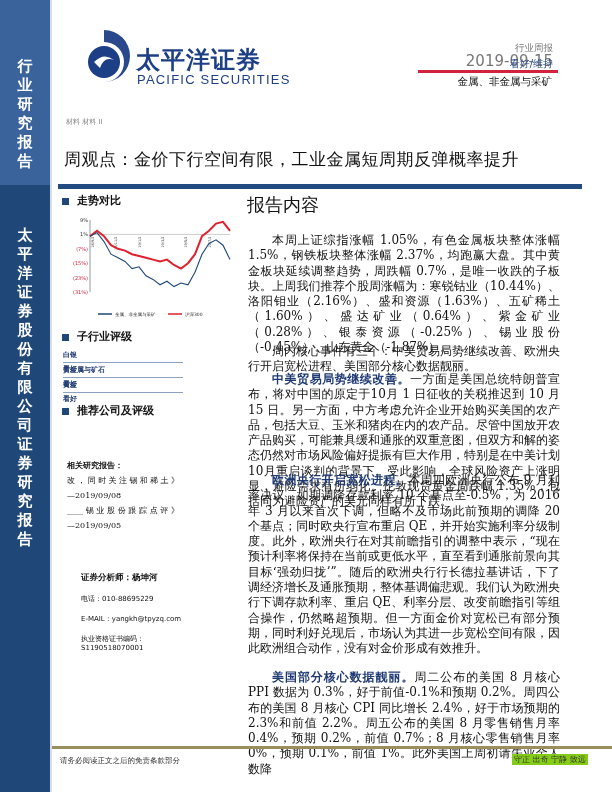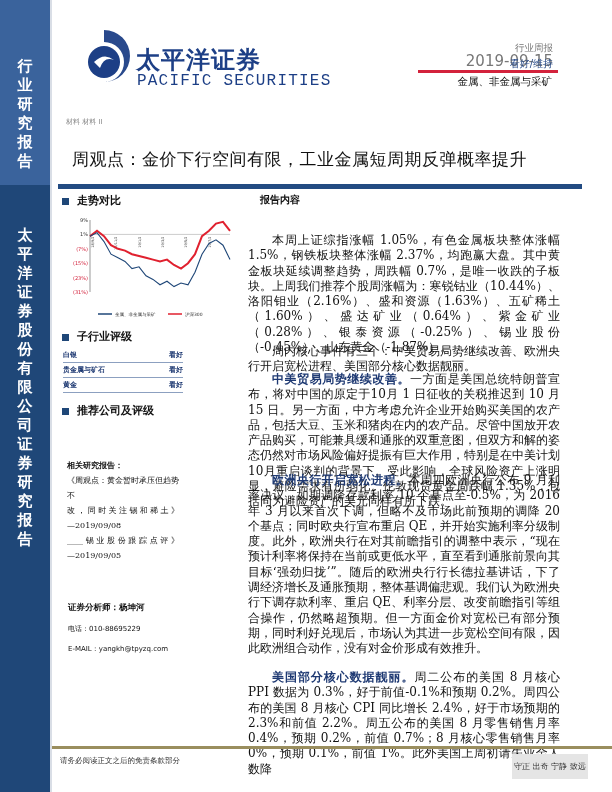--- a/index.html
+++ b/index.html
@@ -7,49 +7,49 @@
          font-family:"DejaVu Serif", serif; color:#111; }
   .sidebar-top { position:absolute; left:0; top:0; width:50px; height:185px; background:#3a639c; }
   .sidebar-bot { position:absolute; left:0; top:185px; width:50px; height:607px; background:#1f4778; }
   .sidebar-rule { position:absolute; left:50px; top:0; width:2px; height:792px; background:#d9dee6; }
   .vtext { position:absolute; left:0; width:50px; color:#fff; font-size:15px; font-weight:bold;
            text-align:center; line-height:19px; letter-spacing:0; }
   .vtext span { display:block; }
   .logo { position:absolute; left:64px; top:12px; width:200px; height:90px; }
   .logo-cn { position:absolute; left:136px; top:44px; font-family:"DejaVu Sans", sans-serif; font-weight:bold;
              font-size:24px; color:#1d3f86; letter-spacing:1px; }
-  .logo-en { position:absolute; left:137px; top:72px; font-family:Liberation Mono, monospace; font-size:16px;
+  .logo-en { position:absolute; left:137px; top:72px; font-family:Liberation Sans, sans-serif; font-size:13px;
              color:#1d3f86; letter-spacing:1.2px; }
   .category { position:absolute; left:66px; top:117px; font-size:7px; color:#888; font-family:"DejaVu Sans", sans-serif; }
   .meta { position:absolute; right:59px; text-align:right; font-family:"DejaVu Sans", sans-serif; }
   .meta-date { top:27px; font-size:15px; color:#777;margin-top:25px; }
   .meta-type { top:42px; font-size:9.5px; color:#777; }
   .meta-rating { top:57px; font-size:10px; color:#2d4f8c; }
   .red-rule { position:absolute; left:418px; top:70px; width:140px; height:3px; background:#d3223c; }
   .meta-sector { position:absolute; right:60px; top:75px; font-size:10.5px; color:#111; font-family:"DejaVu Sans", sans-serif; }
-  .title { position:absolute; left:72px; top:148px; font-size:17px; color:#111; letter-spacing:0.5px; white-space:nowrap; }
+  .title { position:absolute; left:64px; top:148px; font-size:17px; color:#111; letter-spacing:0.5px; white-space:nowrap; }
   .title-bar { position:absolute; left:58px; top:184px; width:524px; height:5px; background:#224b82; }
   .bullet { display:inline-block; width:7px; height:7px; background:#1f4778; margin-right:8px; vertical-align:middle; }
   .sec-h { position:absolute; font-size:11px; font-weight:bold; font-family:"DejaVu Serif", serif; }
   .chart { position:absolute; left:58px; top:212px; width:180px; height:110px; }
   .sub-table { position:absolute; left:63px; top:348px; width:120px; font-size:7px; font-weight:bold; color:#1f3a73; }
-  .sub-row { display:flex; justify-content:space-between; height:14px; line-height:14px; border-bottom:1px solid #8ca0c0; }
+  .sub-row { display:flex; justify-content:space-between; height:14px; line-height:14px; border-bottom:1px solid #8ca0c0;flex-direction:column; }
   .related { position:absolute; left:67px; top:458px; width:112px; font-size:8px; line-height:15px; }
   .related .h { font-weight:bold; }
   .related .just { text-align:justify; text-align-last:justify; }
-  .analyst { position:absolute; left:68px; top:572px; width:120px; font-size:8px;margin-top:30px; }
+  .analyst { position:absolute; left:81px; top:572px; width:120px; font-size:8px; }
   .analyst .name { font-weight:bold; font-size:8.5px; }
   .analyst .small { font-size:7px; font-family:"DejaVu Sans", sans-serif; margin-top:10px; }
-  .content-h { position:absolute; left:260px; top:193px; font-size:10px; font-weight:bold; }
+  .content-h { position:absolute; left:247px; top:193px; font-size:18px; font-weight:normal; }
   .body { position:absolute; left:248px; width:312px; font-size:12px; line-height:15.3px; text-align:justify; }
   .body p { margin:0; text-indent:2em; }
   .body .lead { color:#1f3a73; font-weight:bold; }
   .footer-rule { position:absolute; left:52px; top:746px; width:560px; height:3px; background:#9a8e5e; }
   .footer-left { position:absolute; left:60px; top:756px; font-size:7.5px; color:#333; }
-  .footer-right { position:absolute; left:512px; top:754px; font-size:8px; background:#e5e5e5; padding:7px 2px; color:#333; }
+  .footer-right { position:absolute; left:512px; top:754px; font-size:8px; background:#84cc16; padding:0 2px; color:#333; }
 </style>
 </head>
 <body>
 
 <div class="sidebar-top"></div>
 <div class="sidebar-bot"></div>
 <div class="sidebar-rule"></div>
 
 <div class="vtext" id="vt-top" style="top:57px;">
     <span>行</span>
@@ -141,31 +141,31 @@
     <span>看好</span>
   </div>
 </div>
 
 <div class="sec-h" style="left:62px; top:403px;">
   <span class="bullet"></span><span>推荐公司及评级</span>
 </div>
 
 <div class="related">
   <div class="h">相关研究报告：</div>
-  <div>《周观点：黄金暂时承压但趋势不</div>
   <div class="just">改，同时关注锡和稀土》</div>
   <div>—2019/09/08</div>
   <div class="just">____锡业股份跟踪点评》</div>
   <div>—2019/09/05</div>
 </div>
 
 <div class="analyst">
   <div class="name">证券分析师：杨坤河</div>
   <div class="small">电话：010-88695229</div>
   <div class="small">E-MAIL：yangkh@tpyzq.com</div>
+  <div class="small">执业资格证书编码：S1190518070001</div>
 </div>
 
 <div class="content-h">报告内容</div>
 <div class="body" style="top:233px;">
   <p>本周上证综指涨幅 1.05%，有色金属板块整体涨幅 1.5%，钢铁板块整体涨幅 2.37%，均跑赢大盘。其中黄金板块延续调整趋势，周跌幅 0.7%，是唯一收跌的子板块。上周我们推荐个股周涨幅为：寒锐钴业（10.44%）、洛阳钼业（2.16%）、盛和资源（1.63%）、五矿稀土（1.60%）、盛达矿业（0.64%）、紫金矿业（0.28%）、银泰资源（-0.25%）、锡业股份（-0.45%）、山东黄金（-1.87%）。</p>
 </div>
 <div class="body" style="top:328px;margin-top:16px;">
   <p>周内核心事件有三个：中美贸易局势继续改善、欧洲央行开启宽松进程、美国部分核心数据靓丽。</p>
 </div>
 <div class="body" style="top:372px;">

